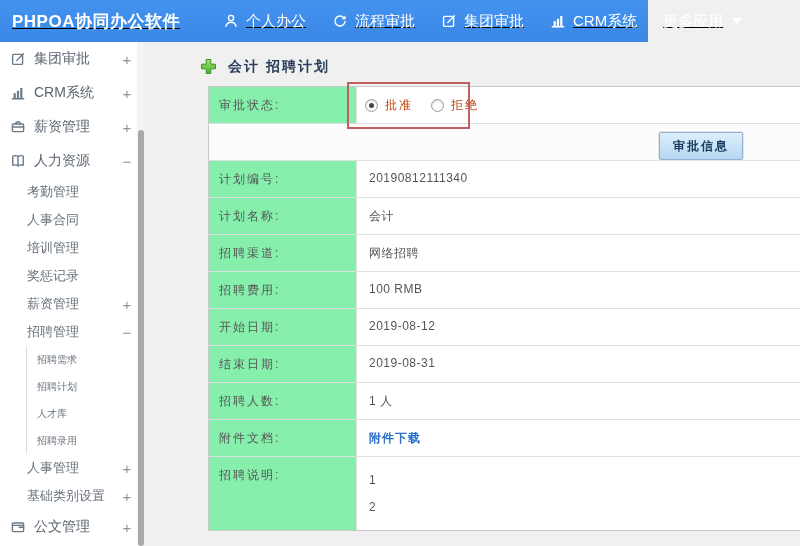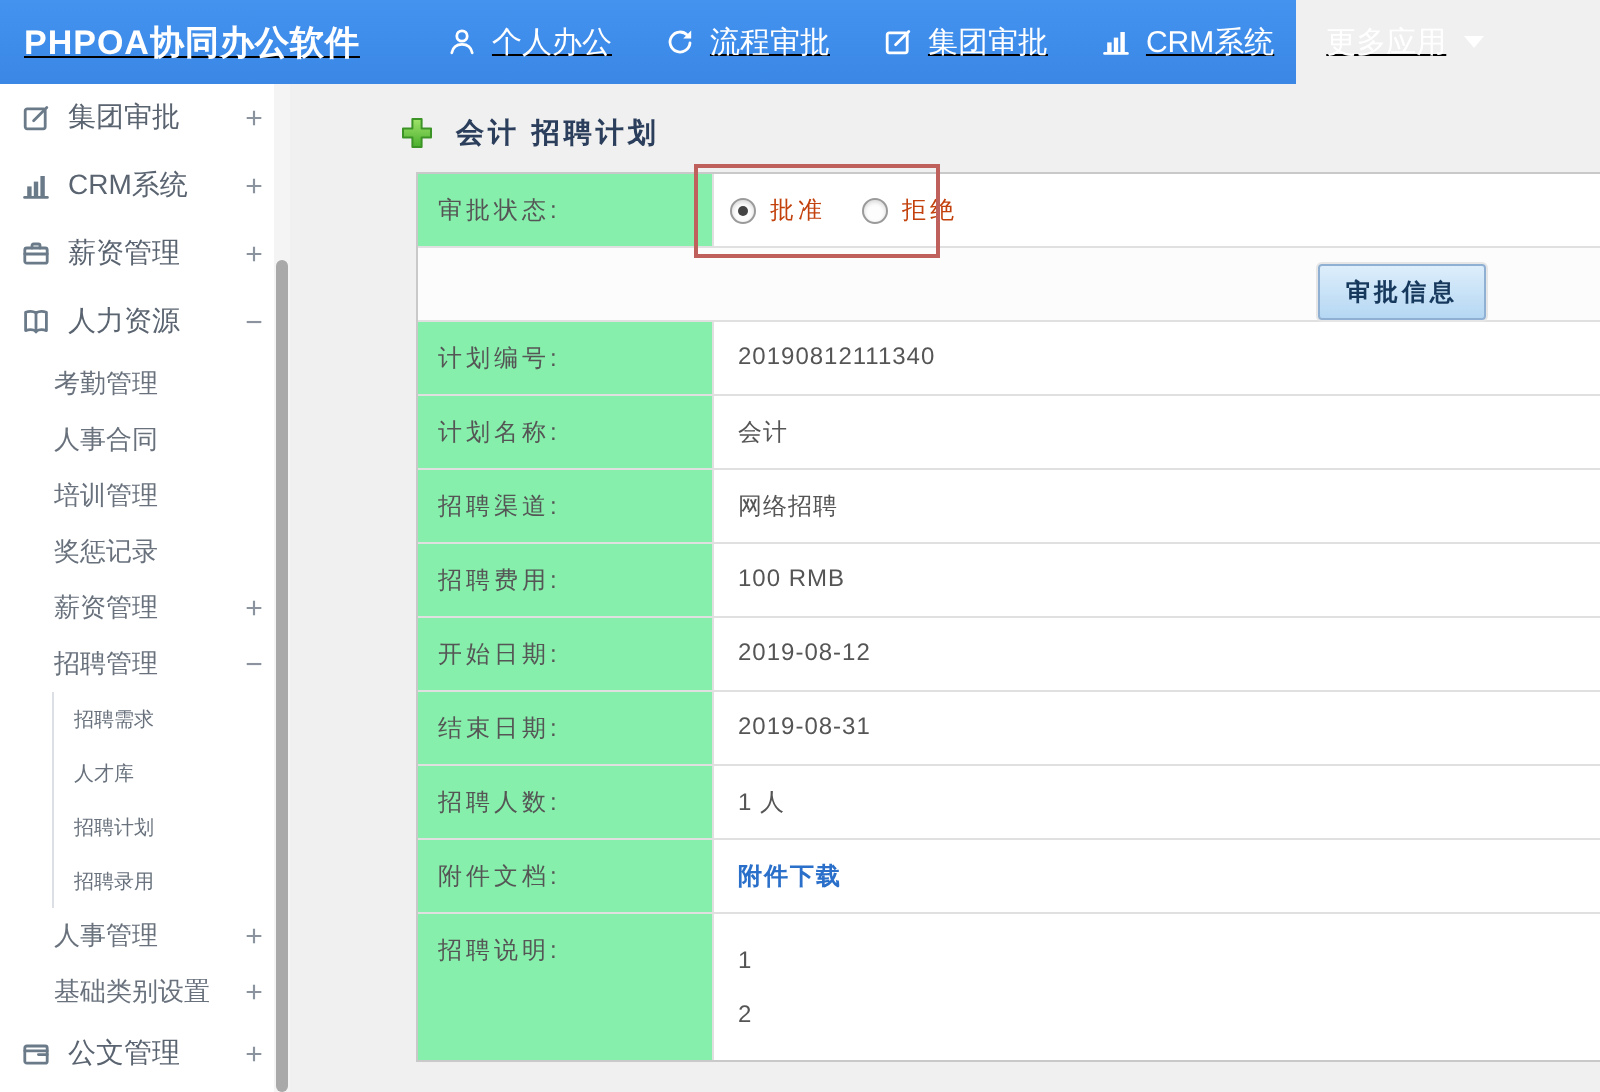--- a/index.html
+++ b/index.html
@@ -196,25 +196,25 @@
       </div>
       <div class="sb-item lv1">
         <span class="sb-label">招聘管理</span>
         <span class="sb-toggle">−</span>
       </div>
       <div class="sb-item lv2">
         <span class="sb-label">招聘需求</span>
         <span class="sb-toggle"></span>
       </div>
       <div class="sb-item lv2">
+        <span class="sb-label">招聘计划</span>
+        <span class="sb-toggle"></span>
+      </div>
+      <div class="sb-item lv2">
         <span class="sb-label">人才库</span>
-        <span class="sb-toggle"></span>
-      </div>
-      <div class="sb-item lv2">
-        <span class="sb-label">招聘计划</span>
         <span class="sb-toggle"></span>
       </div>
       <div class="sb-item lv2">
         <span class="sb-label">招聘录用</span>
         <span class="sb-toggle"></span>
       </div>
       <div class="sb-item lv1">
         <span class="sb-label">人事管理</span>
         <span class="sb-toggle">+</span>
       </div>

